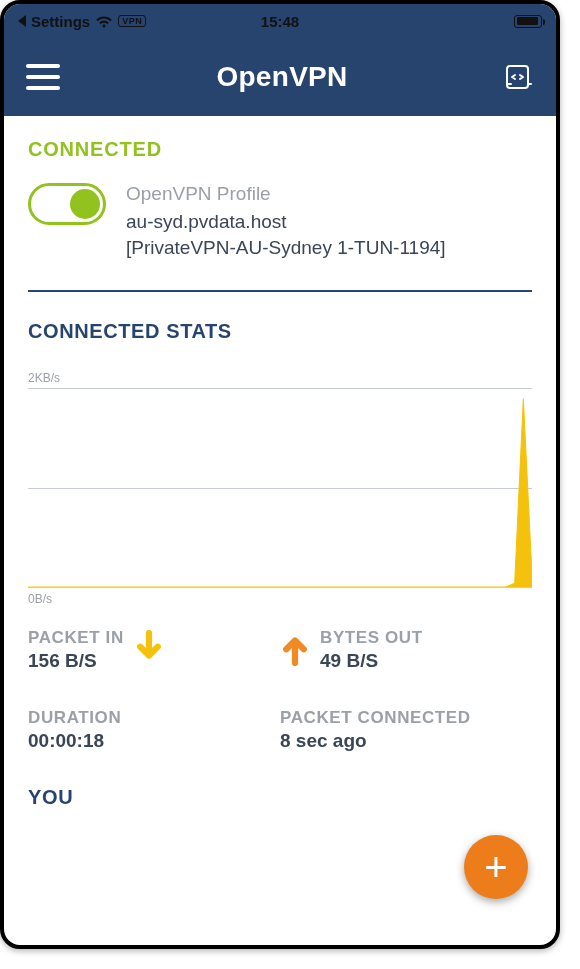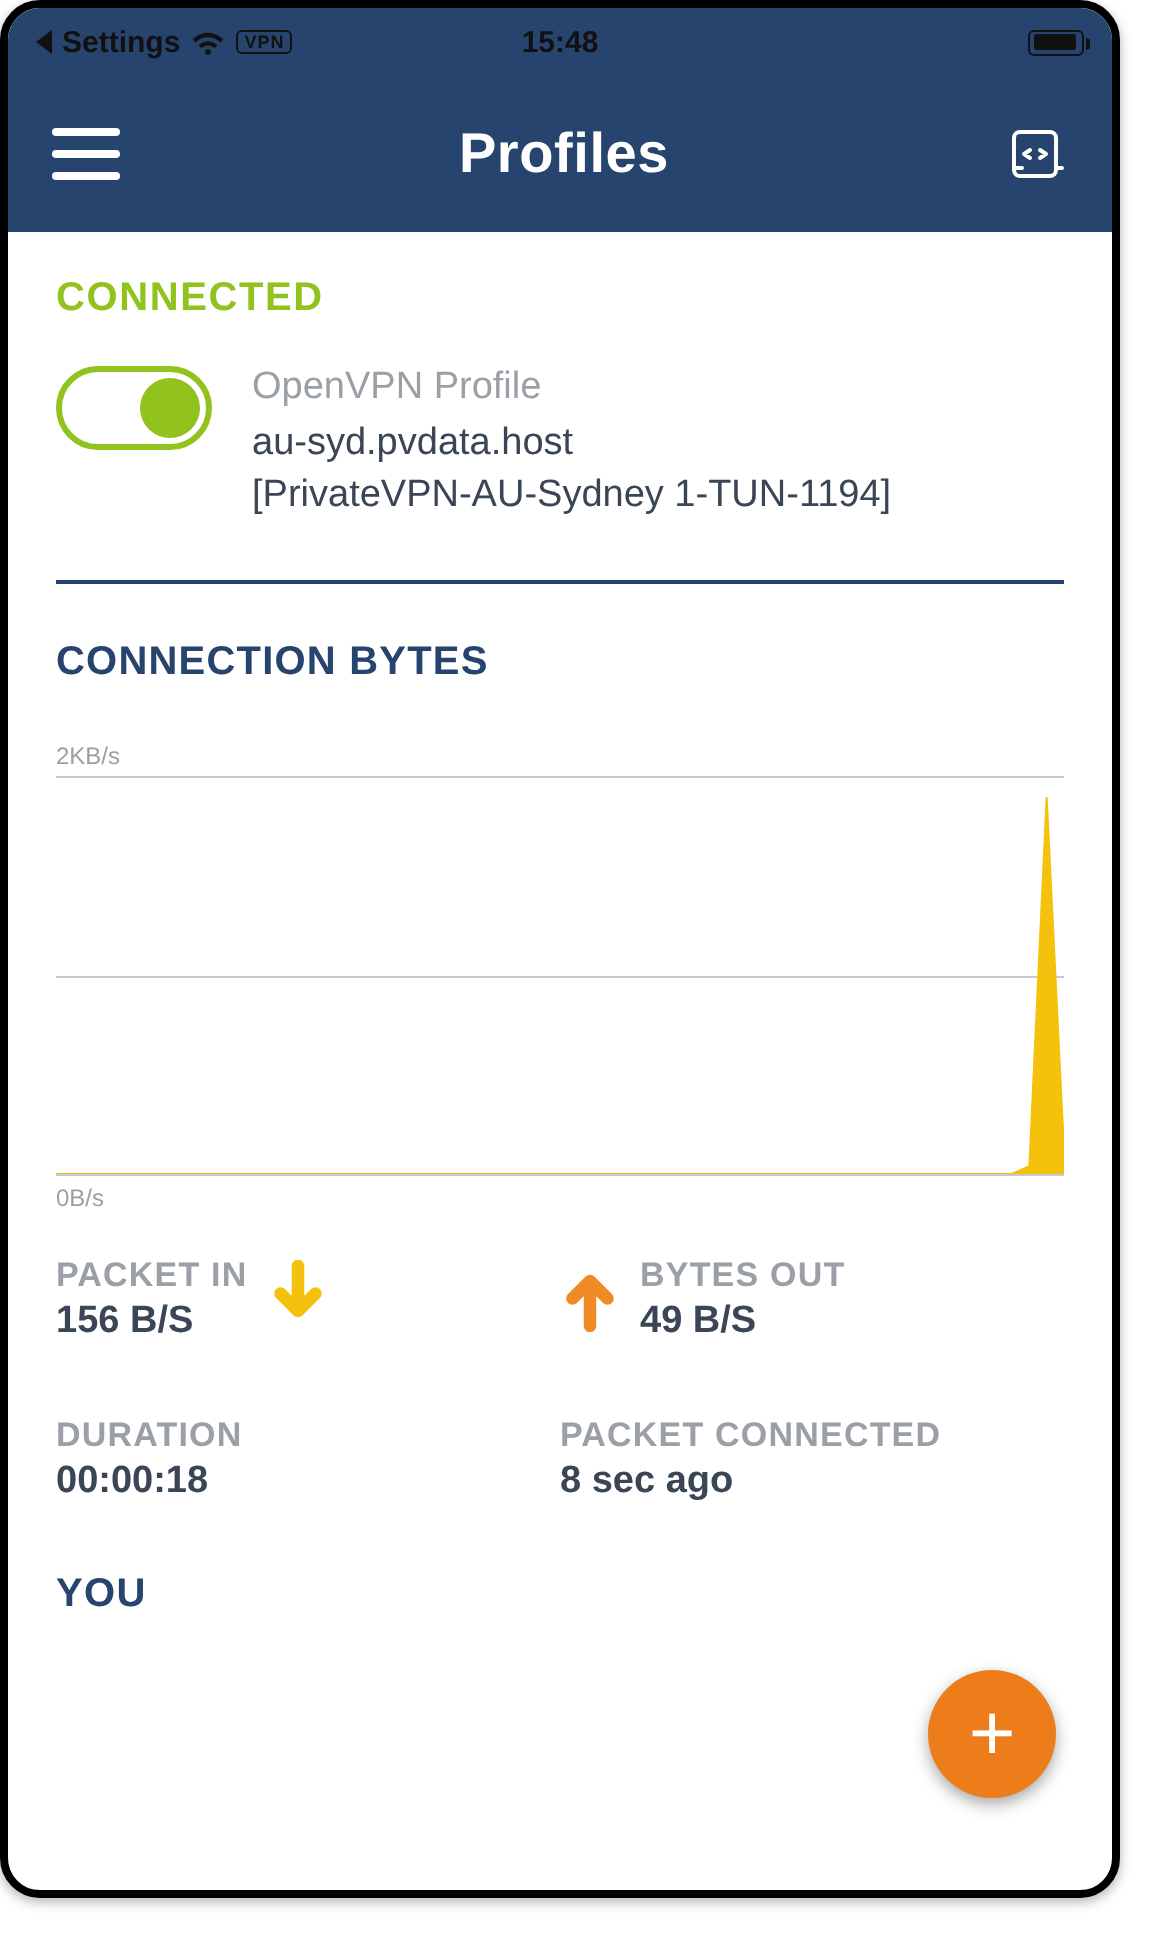--- a/index.html
+++ b/index.html
@@ -130,21 +130,21 @@
         </span>
     </div>
   </div>
 
   <div class="navbar">
     <div class="hamburger">
       <span></span>
         <span></span>
         <span></span>
     </div>
-    <div class="nav-title">Profiles</div>
+    <div class="nav-title">OpenVPN</div>
     <div class="nav-action">
       <svg width="30" height="30" viewBox="0 0 30 30" fill="none" stroke="#fff" stroke-width="2">
         <path d="M6 4 h15 a3 3 0 0 1 3 3 v16 a3 3 0 0 1 -3 3 h-15 a3 3 0 0 1 -3 -3 v-16 a3 3 0 0 1 3 -3 z"></path>
         <path d="M11 13 l-3 2 l3 2 M16 13 l3 2 l-3 2" stroke-linecap="round" stroke-linejoin="round"></path>
         <path d="M3 22 h4 M24 22 h3" stroke-linecap="round"></path>
       </svg>
     </div>
   </div>
 
   <div class="content">
@@ -158,21 +158,21 @@
         <div class="profile-label">OpenVPN Profile</div>
         <div class="profile-host">
           <span>au-syd.pvdata.host</span><br>
           <span>[PrivateVPN-AU-Sydney 1-TUN-1194]</span>
         </div>
       </div>
     </div>
 
     <hr class="divider">
 
-    <div class="section-title">CONNECTION BYTES</div>
+    <div class="section-title">CONNECTED STATS</div>
 
     <div class="y-top">2KB/s</div>
     <div class="chart">
       <div class="grid-mid"></div>
       <svg viewBox="0 0 500 200" preserveAspectRatio="none">
         <path id="chart-path" fill="#f4c20d" stroke="#f4c20d" stroke-width="1" d="M0 200 L0.0 200.0 L8.6 200.0 L17.2 200.0 L25.9 200.0 L34.5 200.0 L43.1 200.0 L51.7 200.0 L60.3 200.0 L69.0 200.0 L77.6 200.0 L86.2 200.0 L94.8 200.0 L103.4 200.0 L112.1 200.0 L120.7 200.0 L129.3 200.0 L137.9 200.0 L146.6 200.0 L155.2 200.0 L163.8 200.0 L172.4 200.0 L181.0 200.0 L189.7 200.0 L198.3 200.0 L206.9 200.0 L215.5 200.0 L224.1 200.0 L232.8 200.0 L241.4 200.0 L250.0 200.0 L258.6 200.0 L267.2 200.0 L275.9 200.0 L284.5 200.0 L293.1 200.0 L301.7 200.0 L310.3 200.0 L319.0 200.0 L327.6 200.0 L336.2 200.0 L344.8 200.0 L353.4 200.0 L362.1 200.0 L370.7 200.0 L379.3 200.0 L387.9 200.0 L396.6 200.0 L405.2 200.0 L413.8 200.0 L422.4 200.0 L431.0 200.0 L439.7 200.0 L448.3 200.0 L456.9 200.0 L465.5 200.0 L474.1 200.0 L482.8 196.1 L491.4 9.6 L500.0 188.3 L500 200 Z"></path>
       </svg>
     </div>
     <div class="y-bot">0B/s</div>
 

